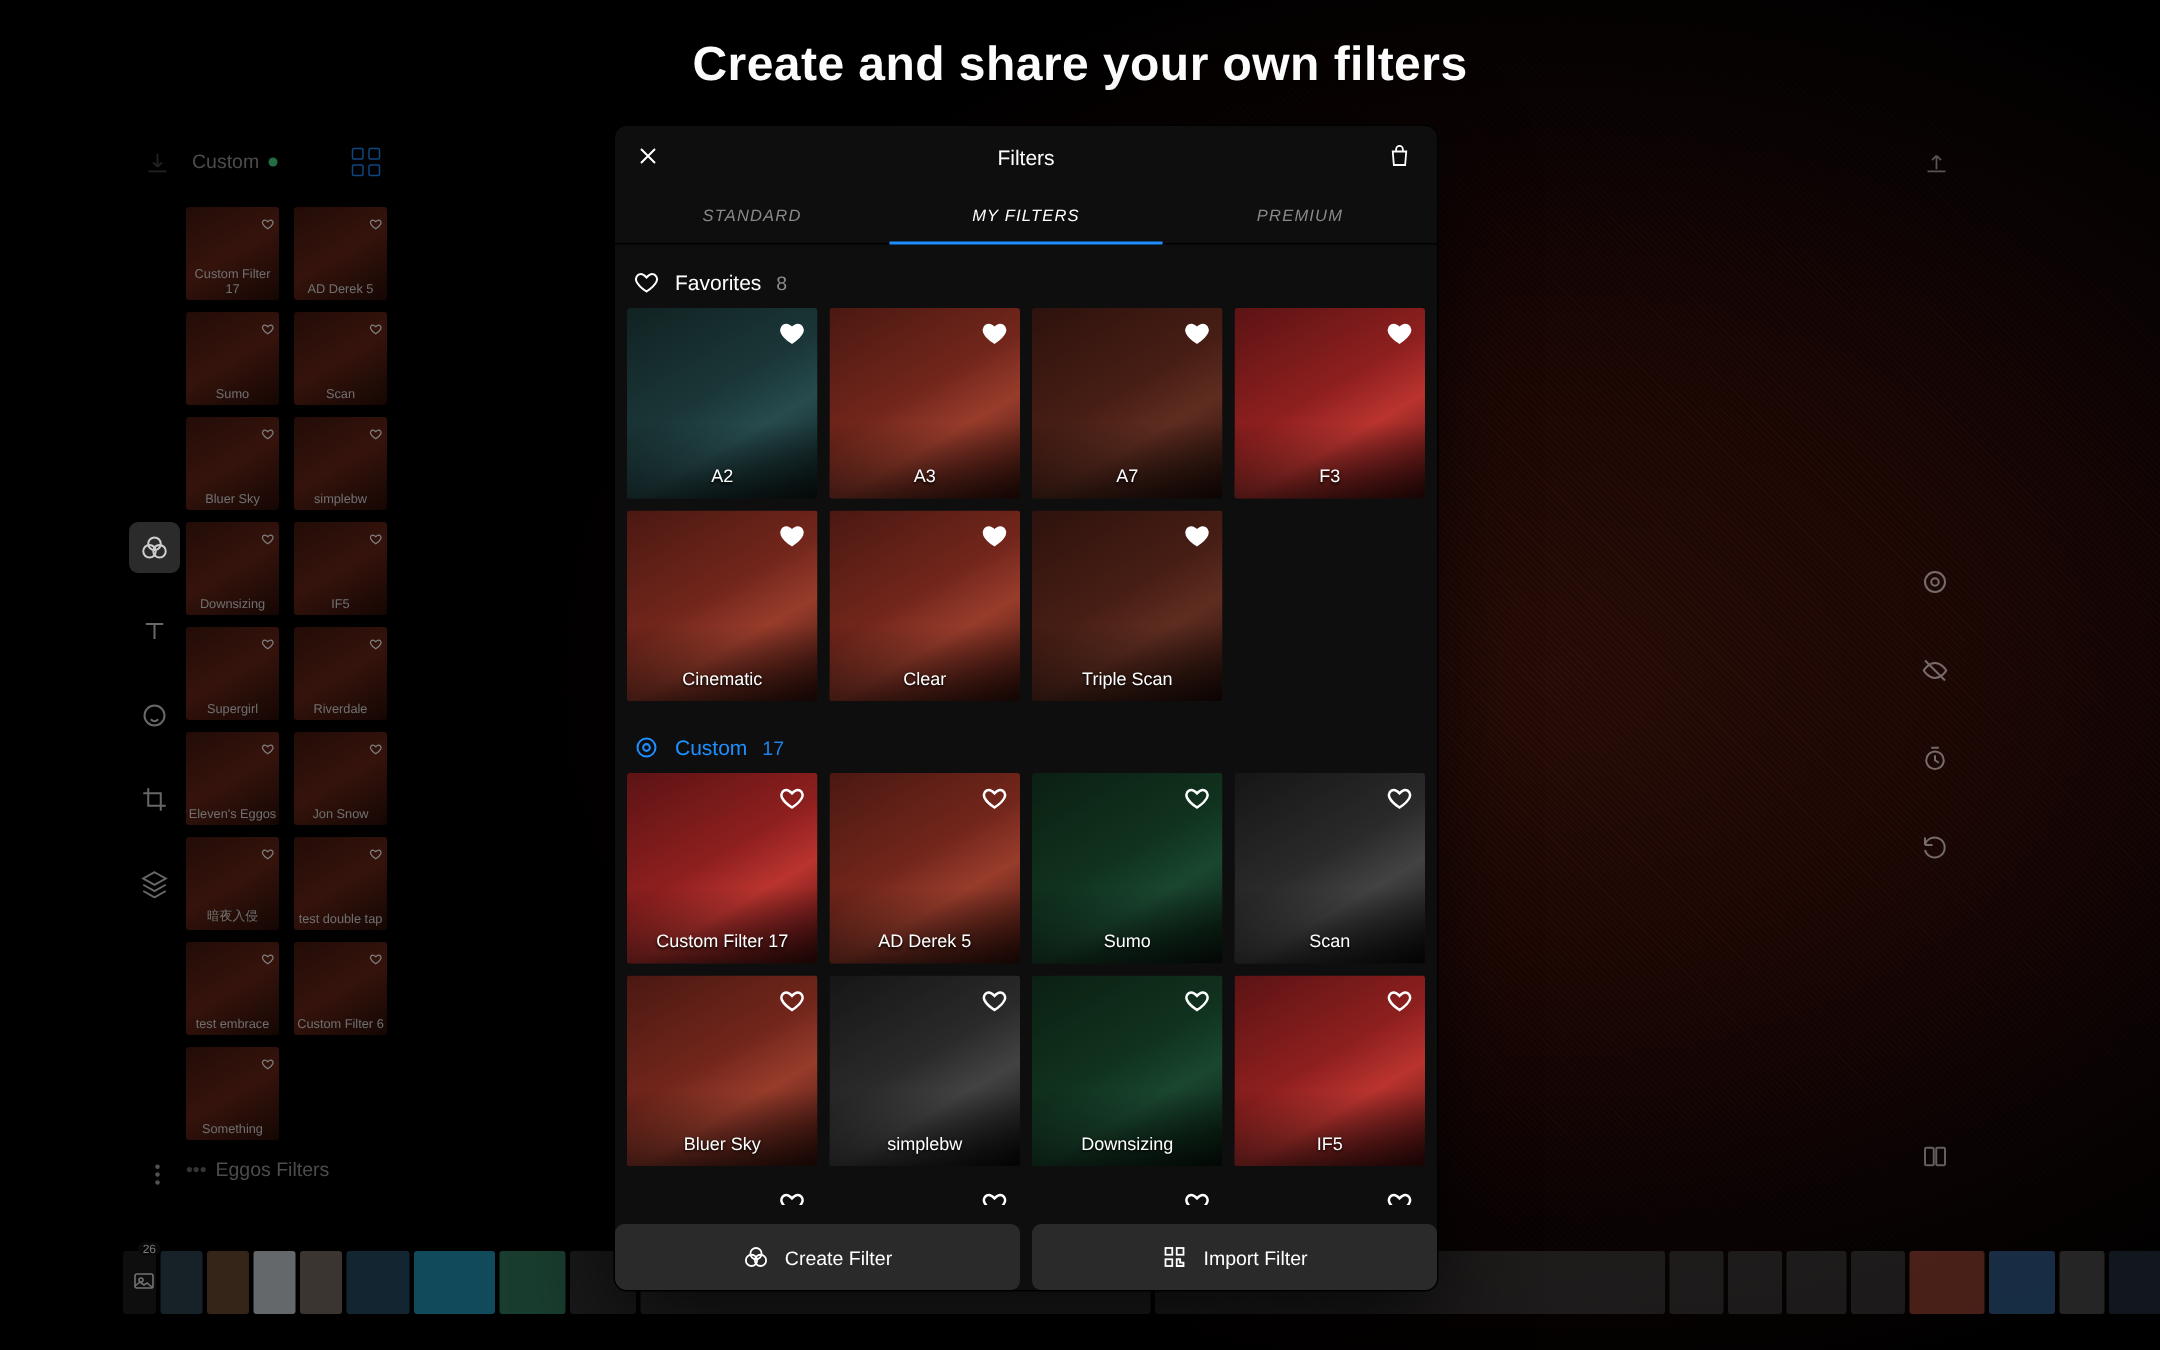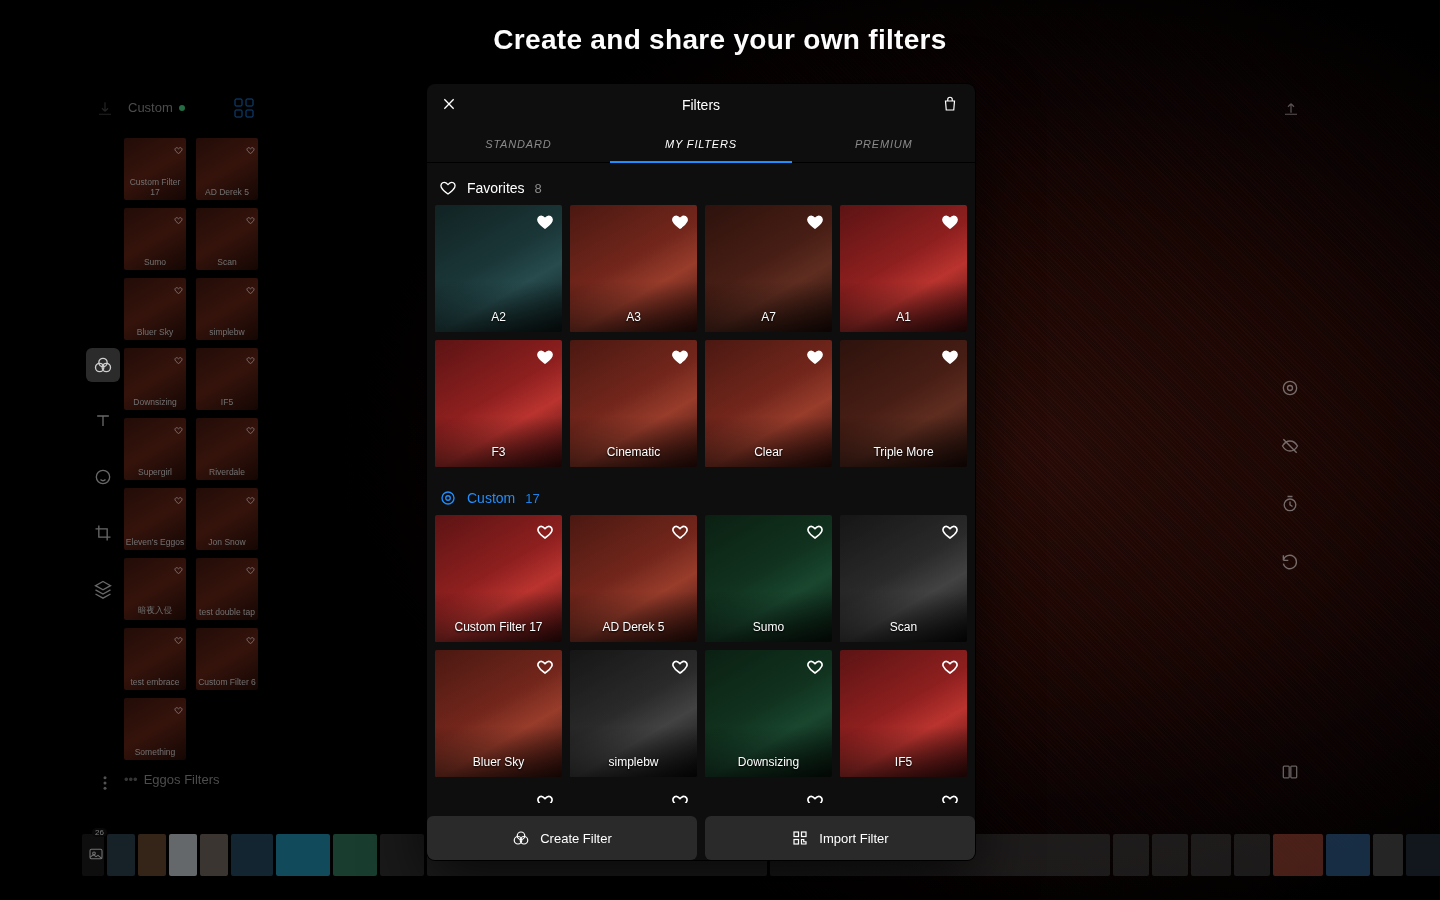--- a/index.html
+++ b/index.html
@@ -10,21 +10,21 @@
     --accent:#1f8fff;
     --tile-dark:#1a1a1a;
     --btn:#2a2a2a;
     --thumb-overlay:rgba(0,0,0,.35);
   }
   *{box-sizing:border-box;font-family:-apple-system,Helvetica Neue,Arial,sans-serif;}
   html,body{margin:0;height:100%;background:var(--bg);color:var(--text);}
   body{width:1440px;height:900px;overflow:hidden;position:relative;}
 
   
-  .headline{position:absolute;top:24px;left:0;right:0;text-align:center;font-size:28px;font-weight:700;letter-spacing:.3px;}
+  .headline{position:absolute;top:24px;left:0;right:0;text-align:center;font-size:32px;font-weight:700;letter-spacing:.3px;}
 
   
   .bg-photo{position:absolute;inset:0;background:radial-gradient(900px 640px at 72% 50%, #250b07 0%, #1a0704 30%, #0b0303 55%, #000 78%);}
   .bg-noise{position:absolute;inset:0;mix-blend-mode:soft-light;opacity:.15;background:repeating-linear-gradient(45deg,#fff 0 1px,transparent 1px 3px);}
 
   
   .tl-download{position:absolute;left:96px;top:100px;opacity:.25;}
   .tl-download svg{width:18px;height:18px;stroke:var(--muted);}
   .tl-custom{position:absolute;left:128px;top:100px;color:var(--muted);font-size:13px;opacity:.55;display:flex;align-items:center;gap:6px;}
   .tl-custom .dot{width:6px;height:6px;border-radius:50%;background:#3ec77d;}
@@ -55,21 +55,21 @@
   .br-compare{position:absolute;right:140px;bottom:114px;opacity:.45;}
   .br-compare svg{width:20px;height:20px;stroke:#cfcfcf;stroke-width:1.6;fill:none;}
 
   
   .filmstrip{position:absolute;left:82px;right:82px;bottom:24px;height:42px;display:flex;gap:3px;opacity:.55;}
   .filmstrip .ph{background:#2d3a46;border-radius:2px;}
   .filmstrip .lead{width:28px;background:#1b1b1b;position:relative;}
   .filmstrip .lead .count{position:absolute;right:-3px;top:-6px;background:#111;font-size:8px;color:#ddd;border-radius:6px;padding:0 3px;}
 
   
-  .panel{position:absolute;left:427px;top:84px;width:548px;height:776px;background:var(--panel);border-radius:8px;overflow:hidden;box-shadow:0 0 0 1px #000, 0 20px 60px rgba(0,0,0,.7);}
+  .panel{position:absolute;left:410px;top:84px;width:548px;height:776px;background:var(--panel);border-radius:8px;overflow:hidden;box-shadow:0 0 0 1px #000, 0 20px 60px rgba(0,0,0,.7);}
   .panel .hdr{position:relative;height:42px;display:flex;align-items:center;justify-content:center;}
   .panel .hdr .title{font-size:14px;font-weight:500;}
   .panel .hdr .close{position:absolute;left:14px;top:12px;}
   .panel .hdr .close svg{width:16px;height:16px;stroke:#fff;stroke-width:2;}
   .panel .hdr .bag{position:absolute;right:16px;top:11px;}
   .panel .hdr .bag svg{width:18px;height:18px;stroke:#fff;stroke-width:1.6;fill:none;}
 
   .tabs{display:flex;height:36px;}
   .tab{flex:1;text-align:center;font-size:11px;letter-spacing:.8px;color:var(--muted);display:flex;align-items:center;justify-content:center;cursor:pointer;position:relative;font-style:italic;}
   .tab.active{color:#fff;}
@@ -394,28 +394,20 @@
     <div class="art v-dark"></div>
     <div class="shade"></div>
     <div class="label">A7</div>
     <div class="heart fill"><svg viewBox="0 0 24 24">
               <path d="M12 20s-7-4.5-9-9c-1.3-3 .7-6.5 4-6.5 2 0 3.3 1.2 5 3 1.7-1.8 3-3 5-3 3.3 0 5.3 3.5 4 6.5-2 4.5-9 9-9 9z"></path>
             </svg></div>
   </div>
         <div class="tile">
     <div class="art v-red"></div>
     <div class="shade"></div>
-    <div class="label">A1</div>
-    <div class="heart fill"><svg viewBox="0 0 24 24">
-              <path d="M12 20s-7-4.5-9-9c-1.3-3 .7-6.5 4-6.5 2 0 3.3 1.2 5 3 1.7-1.8 3-3 5-3 3.3 0 5.3 3.5 4 6.5-2 4.5-9 9-9 9z"></path>
-            </svg></div>
-  </div>
-        <div class="tile">
-    <div class="art v-red"></div>
-    <div class="shade"></div>
     <div class="label">F3</div>
     <div class="heart fill"><svg viewBox="0 0 24 24">
               <path d="M12 20s-7-4.5-9-9c-1.3-3 .7-6.5 4-6.5 2 0 3.3 1.2 5 3 1.7-1.8 3-3 5-3 3.3 0 5.3 3.5 4 6.5-2 4.5-9 9-9 9z"></path>
             </svg></div>
   </div>
         <div class="tile">
     <div class="art v-warm"></div>
     <div class="shade"></div>
     <div class="label">Cinematic</div>
     <div class="heart fill"><svg viewBox="0 0 24 24">
@@ -426,21 +418,21 @@
     <div class="art v-warm"></div>
     <div class="shade"></div>
     <div class="label">Clear</div>
     <div class="heart fill"><svg viewBox="0 0 24 24">
               <path d="M12 20s-7-4.5-9-9c-1.3-3 .7-6.5 4-6.5 2 0 3.3 1.2 5 3 1.7-1.8 3-3 5-3 3.3 0 5.3 3.5 4 6.5-2 4.5-9 9-9 9z"></path>
             </svg></div>
   </div>
         <div class="tile">
     <div class="art v-dark"></div>
     <div class="shade"></div>
-    <div class="label">Triple More</div>
+    <div class="label">Triple Scan</div>
     <div class="heart fill"><svg viewBox="0 0 24 24">
               <path d="M12 20s-7-4.5-9-9c-1.3-3 .7-6.5 4-6.5 2 0 3.3 1.2 5 3 1.7-1.8 3-3 5-3 3.3 0 5.3 3.5 4 6.5-2 4.5-9 9-9 9z"></path>
             </svg></div>
   </div>
       </div>
 
     <div class="section-head custom" style="margin-top:14px">
       <svg viewBox="0 0 24 24">
           <circle cx="12" cy="12" r="8"></circle>
           <circle cx="12" cy="12" r="3"></circle>

